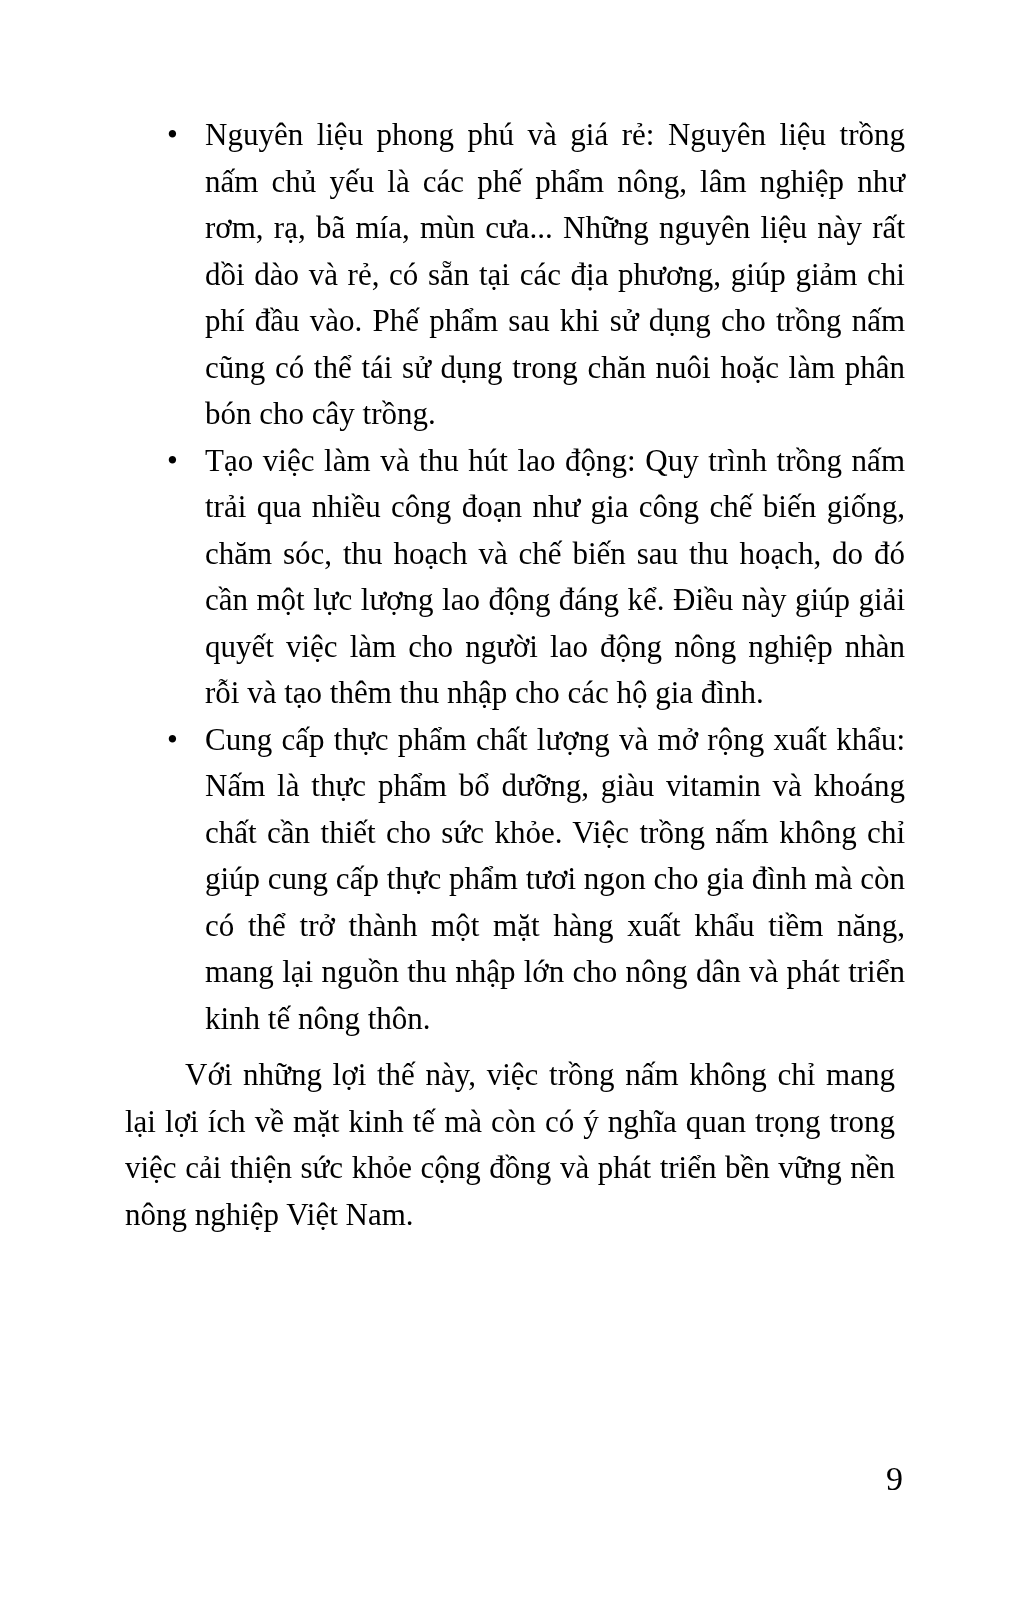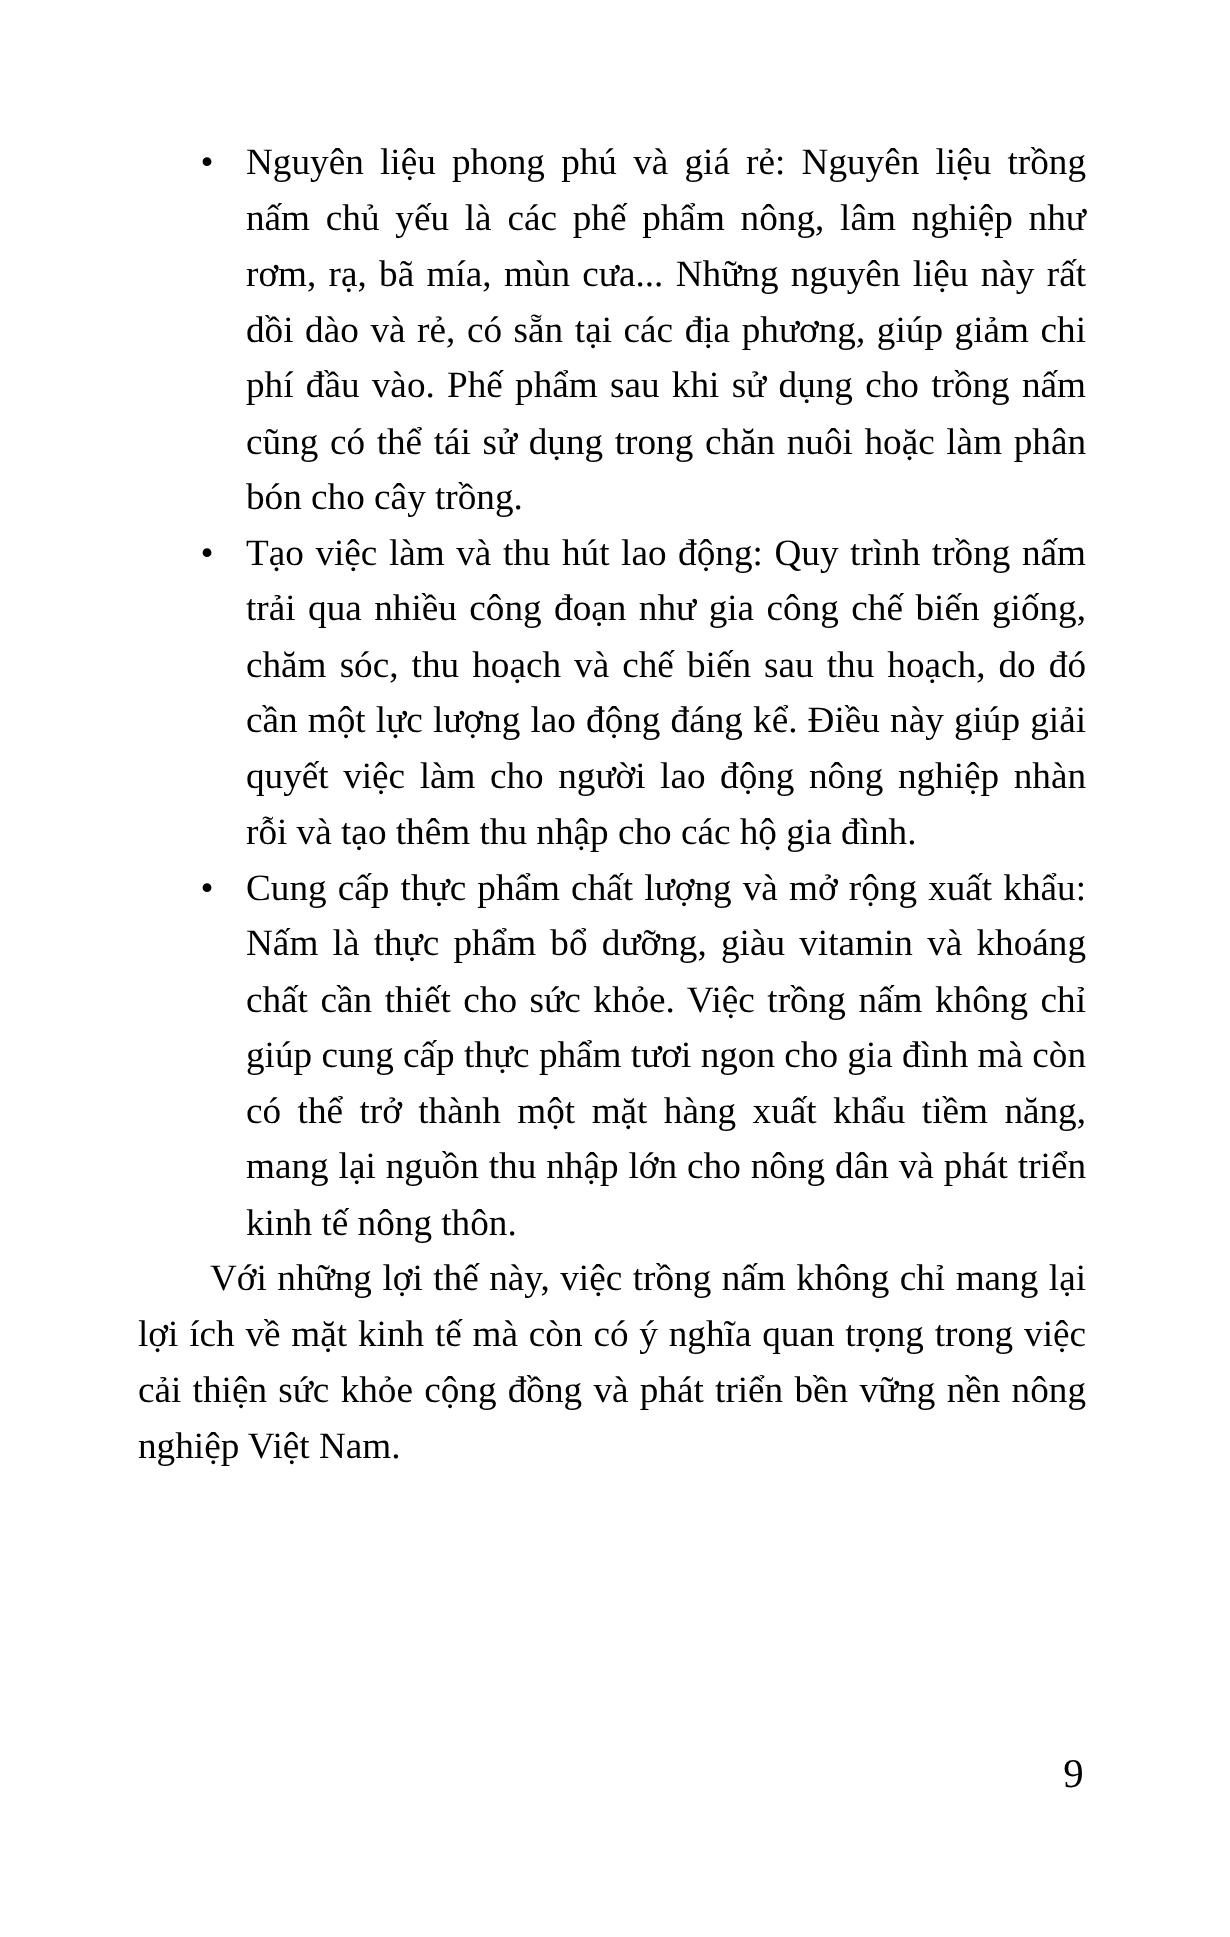--- a/index.html
+++ b/index.html
@@ -37,21 +37,21 @@
       margin: 0;
     }
     .bullet-marker {
       position: absolute;
       left: 52px;
       top: 0;
       font-size: 31px;
       line-height: 46.5px;
     }
     p.closing {
-      margin: 0;
+      margin: 10px;
       text-indent: 60px;
     }
     .page-number {
       position: absolute;
       top: 1462px;
       right: 122px;
       font-size: 34px;
       line-height: 34px;
       text-align: right;
     }

